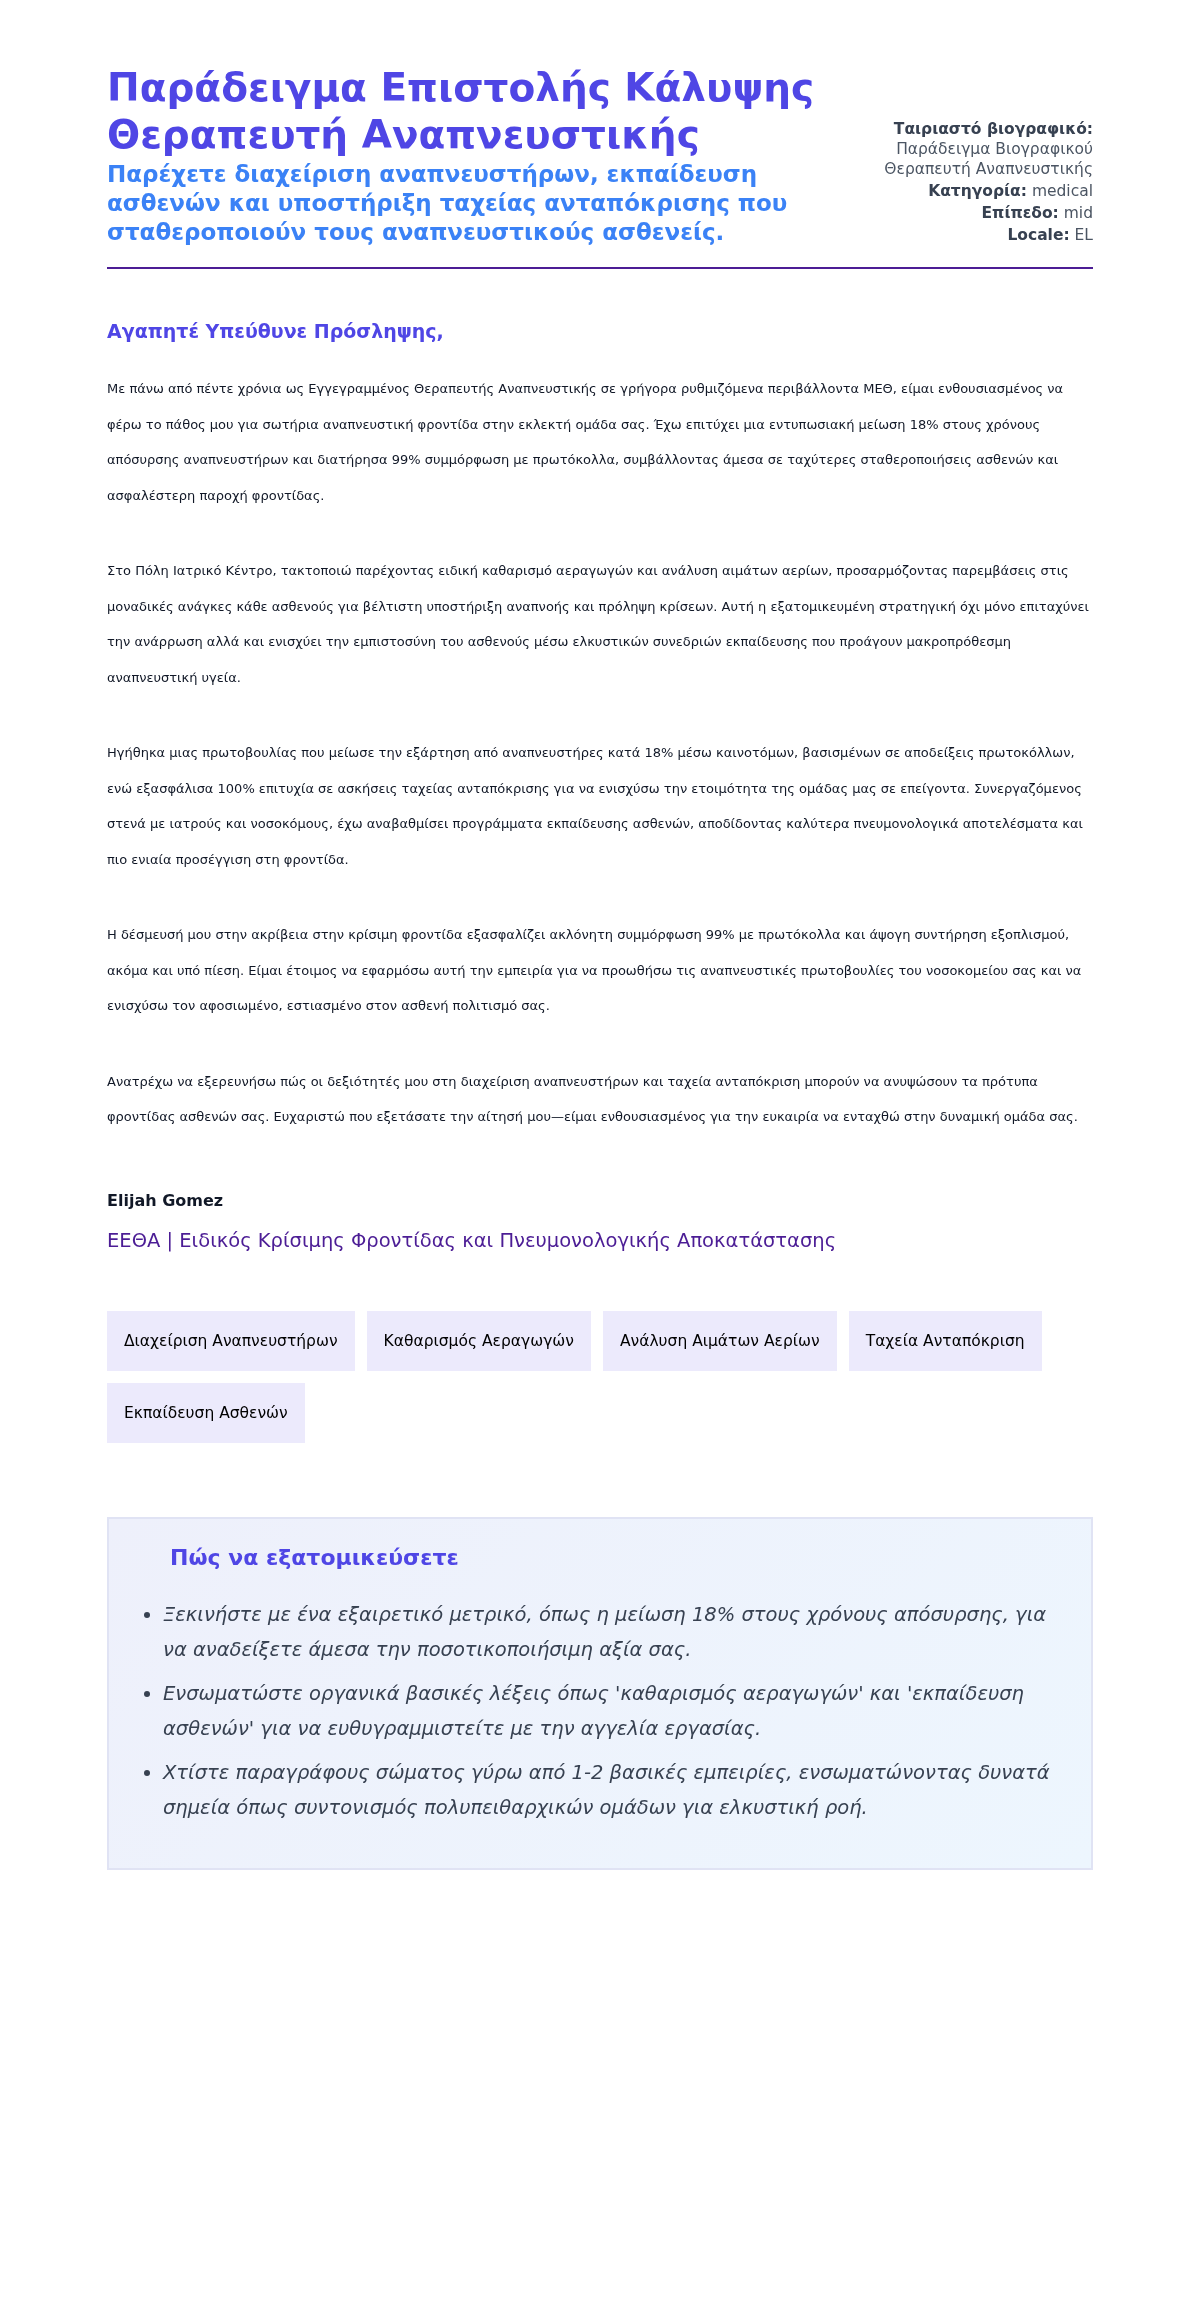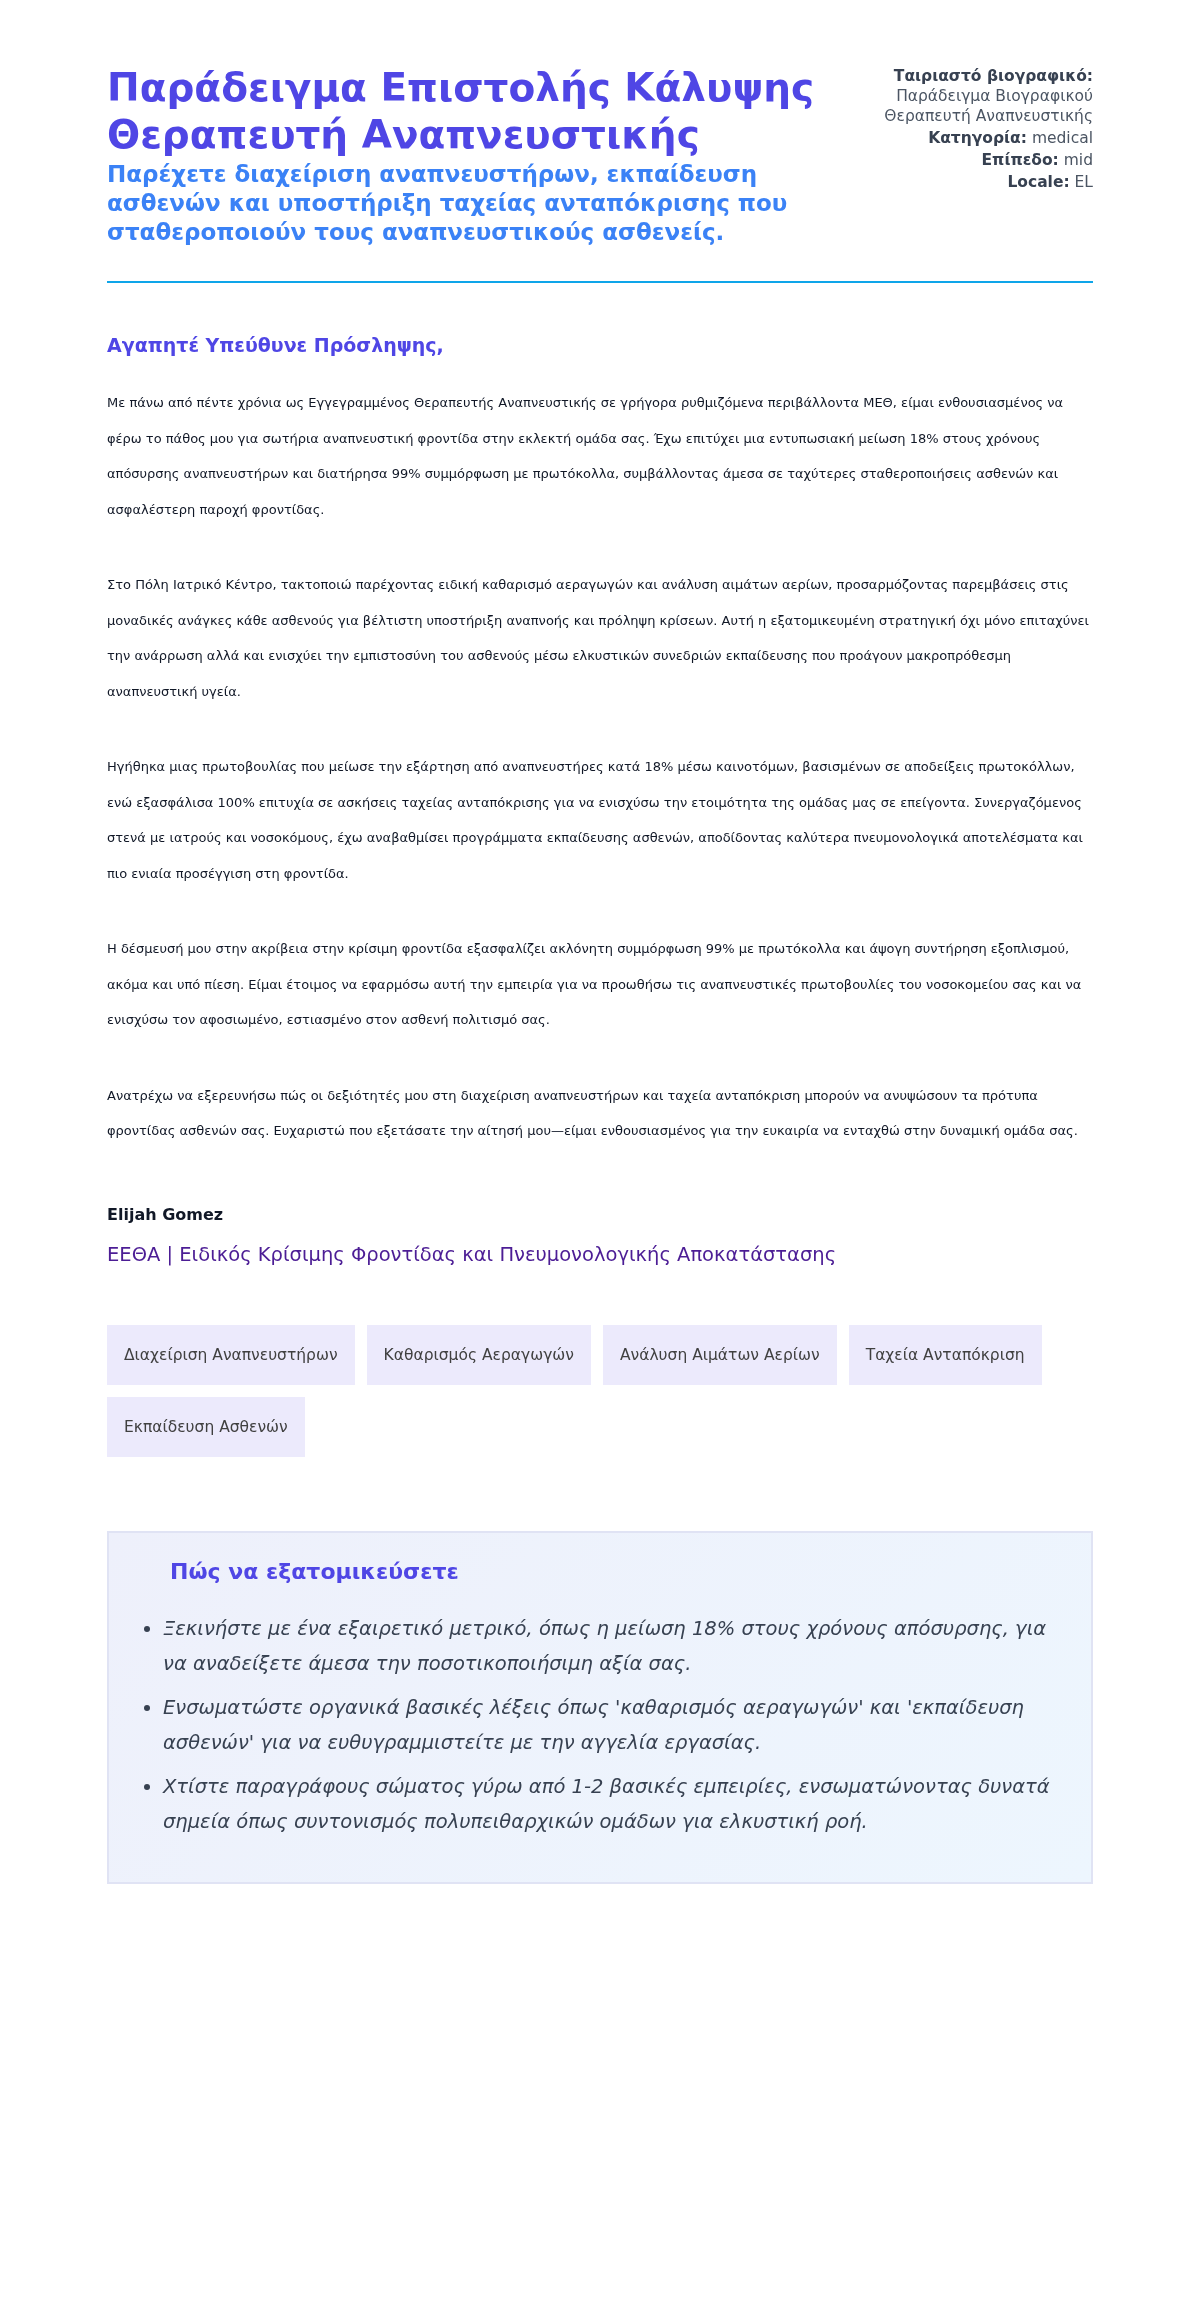--- a/index.html
+++ b/index.html
@@ -9,23 +9,23 @@
       font-family: "DejaVu Sans", sans-serif;
       color: #111827;
     }
     .page {
       width: 1200px;
       padding: 64px 107px 80px 107px;
     }
     .header {
       display: flex;
       justify-content: space-between;
-      align-items: flex-start;
-      padding-bottom: 34px;
-      border-bottom: 2px solid #0ea5e9;
+      align-items: flex-end;
+      padding-bottom: 20px;
+      border-bottom: 2px solid #4c1d95;
     }
     .header-left { width: 740px; }
     .title {
       font-size: 39px;
       font-weight: bold;
       line-height: 47px;
       color: #4f46e5;
     }
     .subtitle {
       font-size: 23px;
@@ -75,21 +75,21 @@
     }
     .tags {
       margin-top: 56px;
       display: flex;
       flex-wrap: wrap;
       gap: 12px;
       width: 990px;
     }
     .tag {
       background: #eceafc;
-      color: #404040;
+      color: #000000;
       font-size: 15.5px;
       padding: 20px 17px;
       line-height: 20px;
     }
     .tips {
       margin-top: 74px;
       border: 2px solid #e0e3f4;
       background: linear-gradient(135deg, #eef0fb 0%, #edf6fe 100%);
       padding: 24px 28px 34px 28px;
     }

